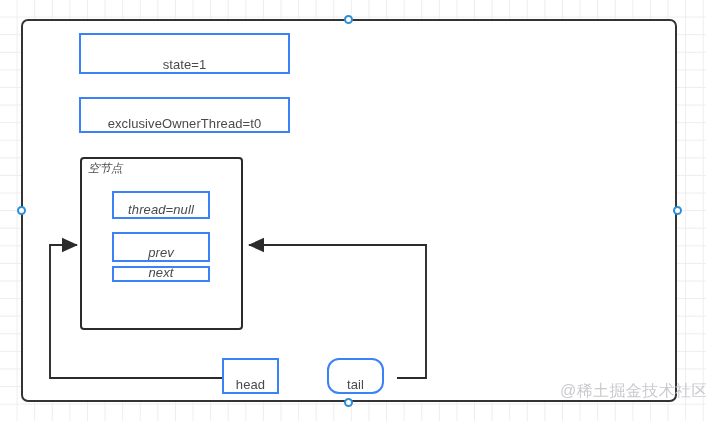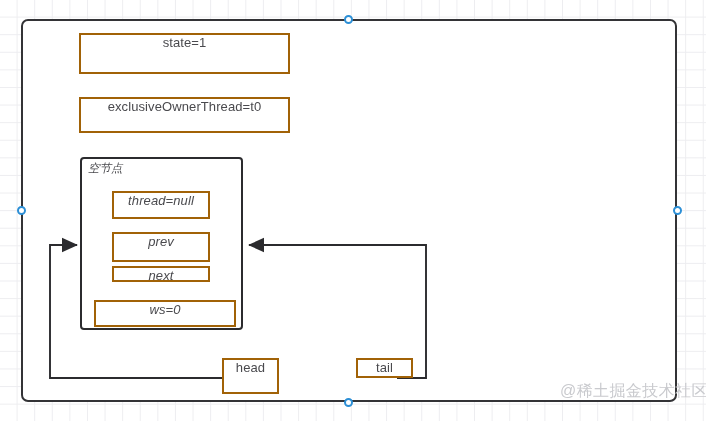--- a/index.html
+++ b/index.html
@@ -33,24 +33,24 @@
     width: 656px;
     height: 383px;
     box-sizing: border-box;
     border: 2.4px solid #333336;
     border-radius: 7px;
     background: #ffffff;
   }
   .field-box {
     position: absolute;
     box-sizing: border-box;
-    border: 2px solid #a16207;
+    border: 2px solid #3b82f6;
     background: #ffffff;
     display: flex;
-    align-items: flex-start;
+    align-items: flex-end;
     justify-content: center;
     color: #4a4a4e;
     font-size: 13px;
     letter-spacing: 0.1px;
     white-space: nowrap;
   }
   #state-box {
     left: 56px;
     top: 12px;
     width: 211px;
@@ -106,24 +106,25 @@
     width: 142px;
     height: 27px;
   }
   #head-box {
     left: 199px;
     top: 337px;
     width: 57px;
     height: 36px;
   }
   #tail-box {
-    left: 333px;
+    left: 304px;
     top: 337px;
     width: 57px;
-    height: 20px;
+    height: 36px;
+    border-radius: 12px;
   }
   #connector-svg {
     position: absolute;
     left: 0; top: 0;
     width: 656px;
     height: 383px;
     overflow: visible;
     pointer-events: none;
   }
   .conn-line {
@@ -190,23 +191,20 @@
       </div>
 
       <div class="field-box" id="prev-box">
         <span>prev</span>
       </div>
 
       <div class="field-box" id="next-box">
         <span>next</span>
       </div>
 
-      <div class="field-box" id="ws-box">
-        <span>ws=0</span>
-      </div>
     </div>
 
     <div class="field-box" id="head-box">
       <span>head</span>
     </div>
 
     <div class="field-box" id="tail-box">
       <span>tail</span>
     </div>
 

